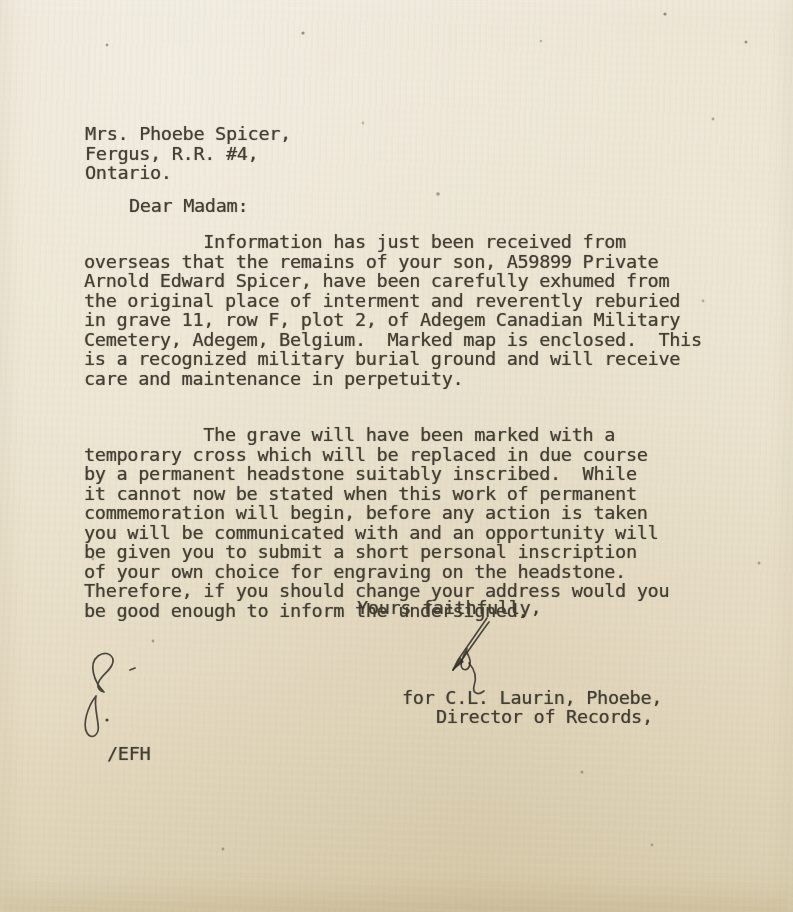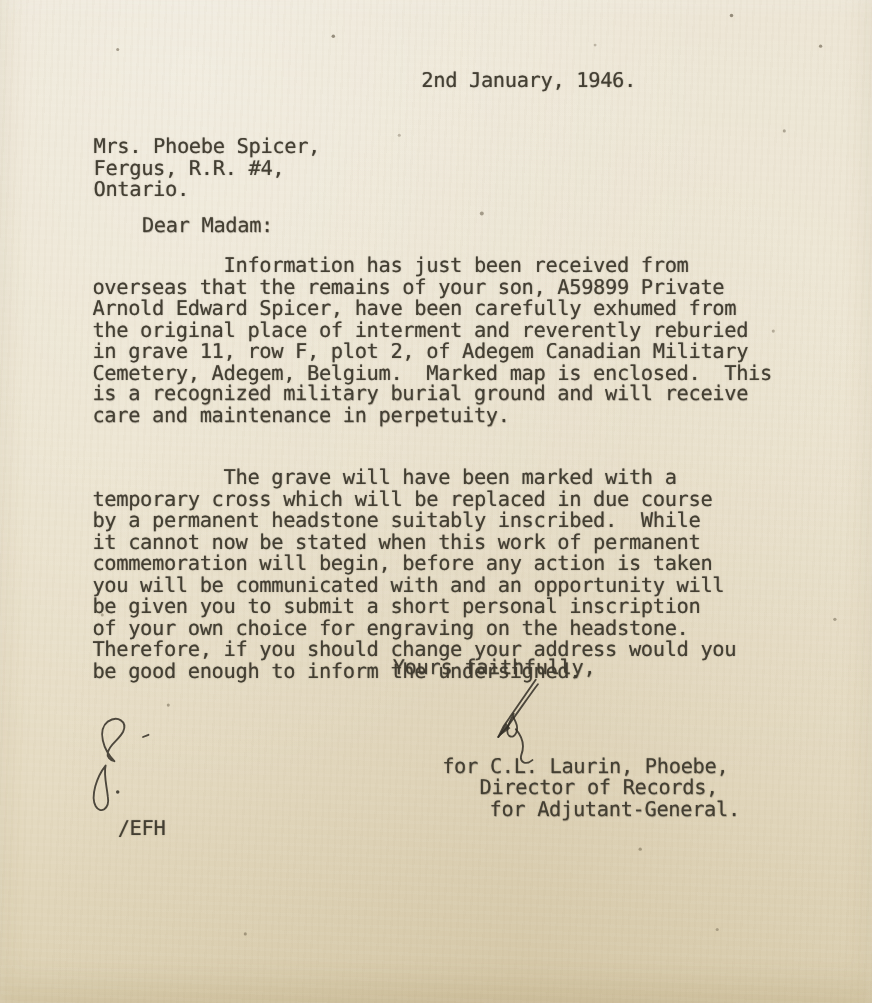--- a/index.html
+++ b/index.html
@@ -76,21 +76,20 @@
       362px 122px 0 0.4px rgba(75,64,44,0.30),
       651px 844px 0 0.4px rgba(75,64,44,0.35);
     pointer-events: none;
   }
 </style>
 </head>
 <body>
 
 <div class="paper">
 
-  <div class="typed date-line">2nd January, 1946.</div>
 
   <div class="typed recipient">Mrs. Phoebe Spicer,
 Fergus, R.R. #4,
 Ontario.</div>
 
   <div class="typed salutation">Dear Madam:</div>
 
   <div class="typed para-1">           Information has just been received from
 overseas that the remains of your son, A59899 Private
 Arnold Edward Spicer, have been carefully exhumed from
@@ -116,21 +115,20 @@
   <svg class="pen-mark sig-mark" width="64" height="92" viewBox="0 0 64 92" xmlns="http://www.w3.org/2000/svg">
     <path d="M51,10 C44,20 33,36 22,52 L17,62"></path>
     <path d="M53,14 C46,23 36,38 25,53 L17,62"></path>
     <path class="fill" d="M17,62 L24,49 L28,54 Z"></path>
     <path d="M31,41 C26,50 23,58 27,61 C32,64 36,56 33,49 C31,44 29,42 31,41"></path>
     <path d="M33,55 C39,62 41,70 38,78 C36,85 42,88 48,83"></path>
   </svg>
 
   <div class="typed sig-line-1">for C.L. Laurin, Phoebe,</div>
   <div class="typed sig-line-2">Director of Records,</div>
-  <div class="typed sig-line-3">for Adjutant-General.</div>
 
   <svg class="pen-mark init-mark" width="72" height="100" viewBox="0 0 72 100" xmlns="http://www.w3.org/2000/svg">
     <path d="M30,44 C20,34 14,16 24,8 C33,2 42,8 38,17 C34,25 26,28 24,36 C23,40 26,43 30,44"></path>
     <path d="M56,22 L61,20"></path>
     <path d="M22,48 C14,58 8,76 13,85 C17,92 26,88 24,76 C23,66 20,56 22,48"></path>
     <circle cx="33" cy="72" r="1.6" fill="rgba(50,46,38,0.85)" stroke="none"></circle>
   </svg>
 
   <div class="typed typist-initials">/EFH</div>
 

